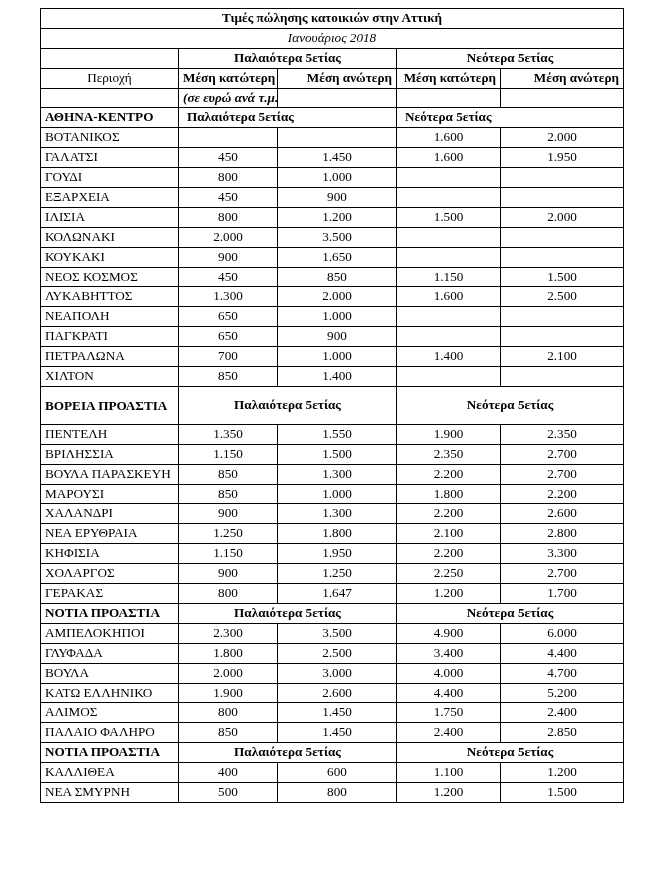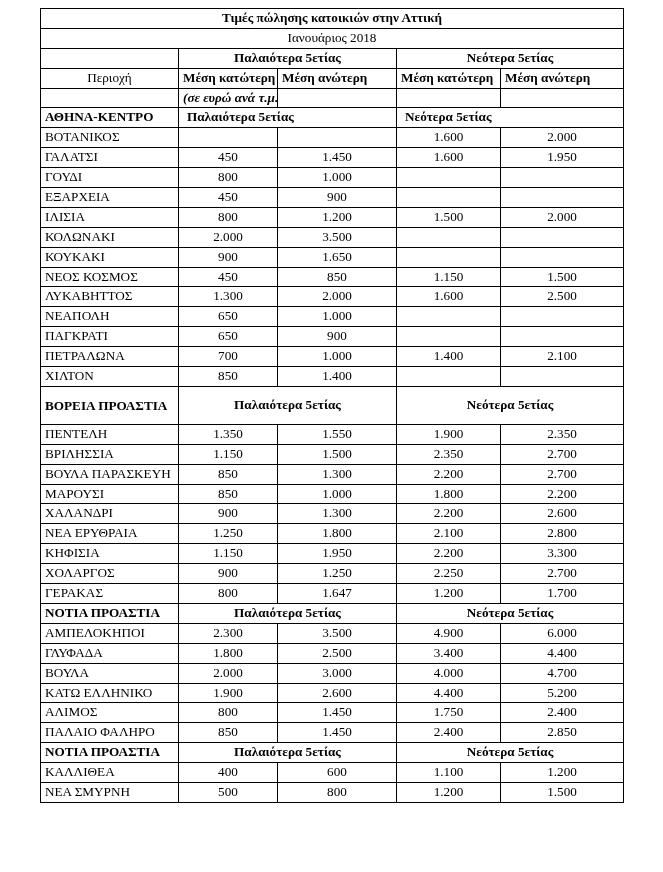--- a/index.html
+++ b/index.html
@@ -48,29 +48,30 @@
   td.title-cell {
     text-align: center;
     font-weight: bold;
     font-size: 14px;
     height: 23px;
   }
   td.subtitle-cell {
     text-align: center;
     font-size: 13.6px;
     height: 21px;
+    font-style: italic;
   }
   td.group-head {
     text-align: center;
     font-weight: bold;
     font-size: 13.6px;
     height: 20px;
   }
   td.colhead {
-    text-align: left;
+    text-align: right;
     font-weight: bold;
     font-size: 13.4px;
     white-space: normal;
     line-height: 1.3;
     height: 47px;
     vertical-align: middle;
   }
   td.region-head {
     text-align: center;
     font-weight: normal;

